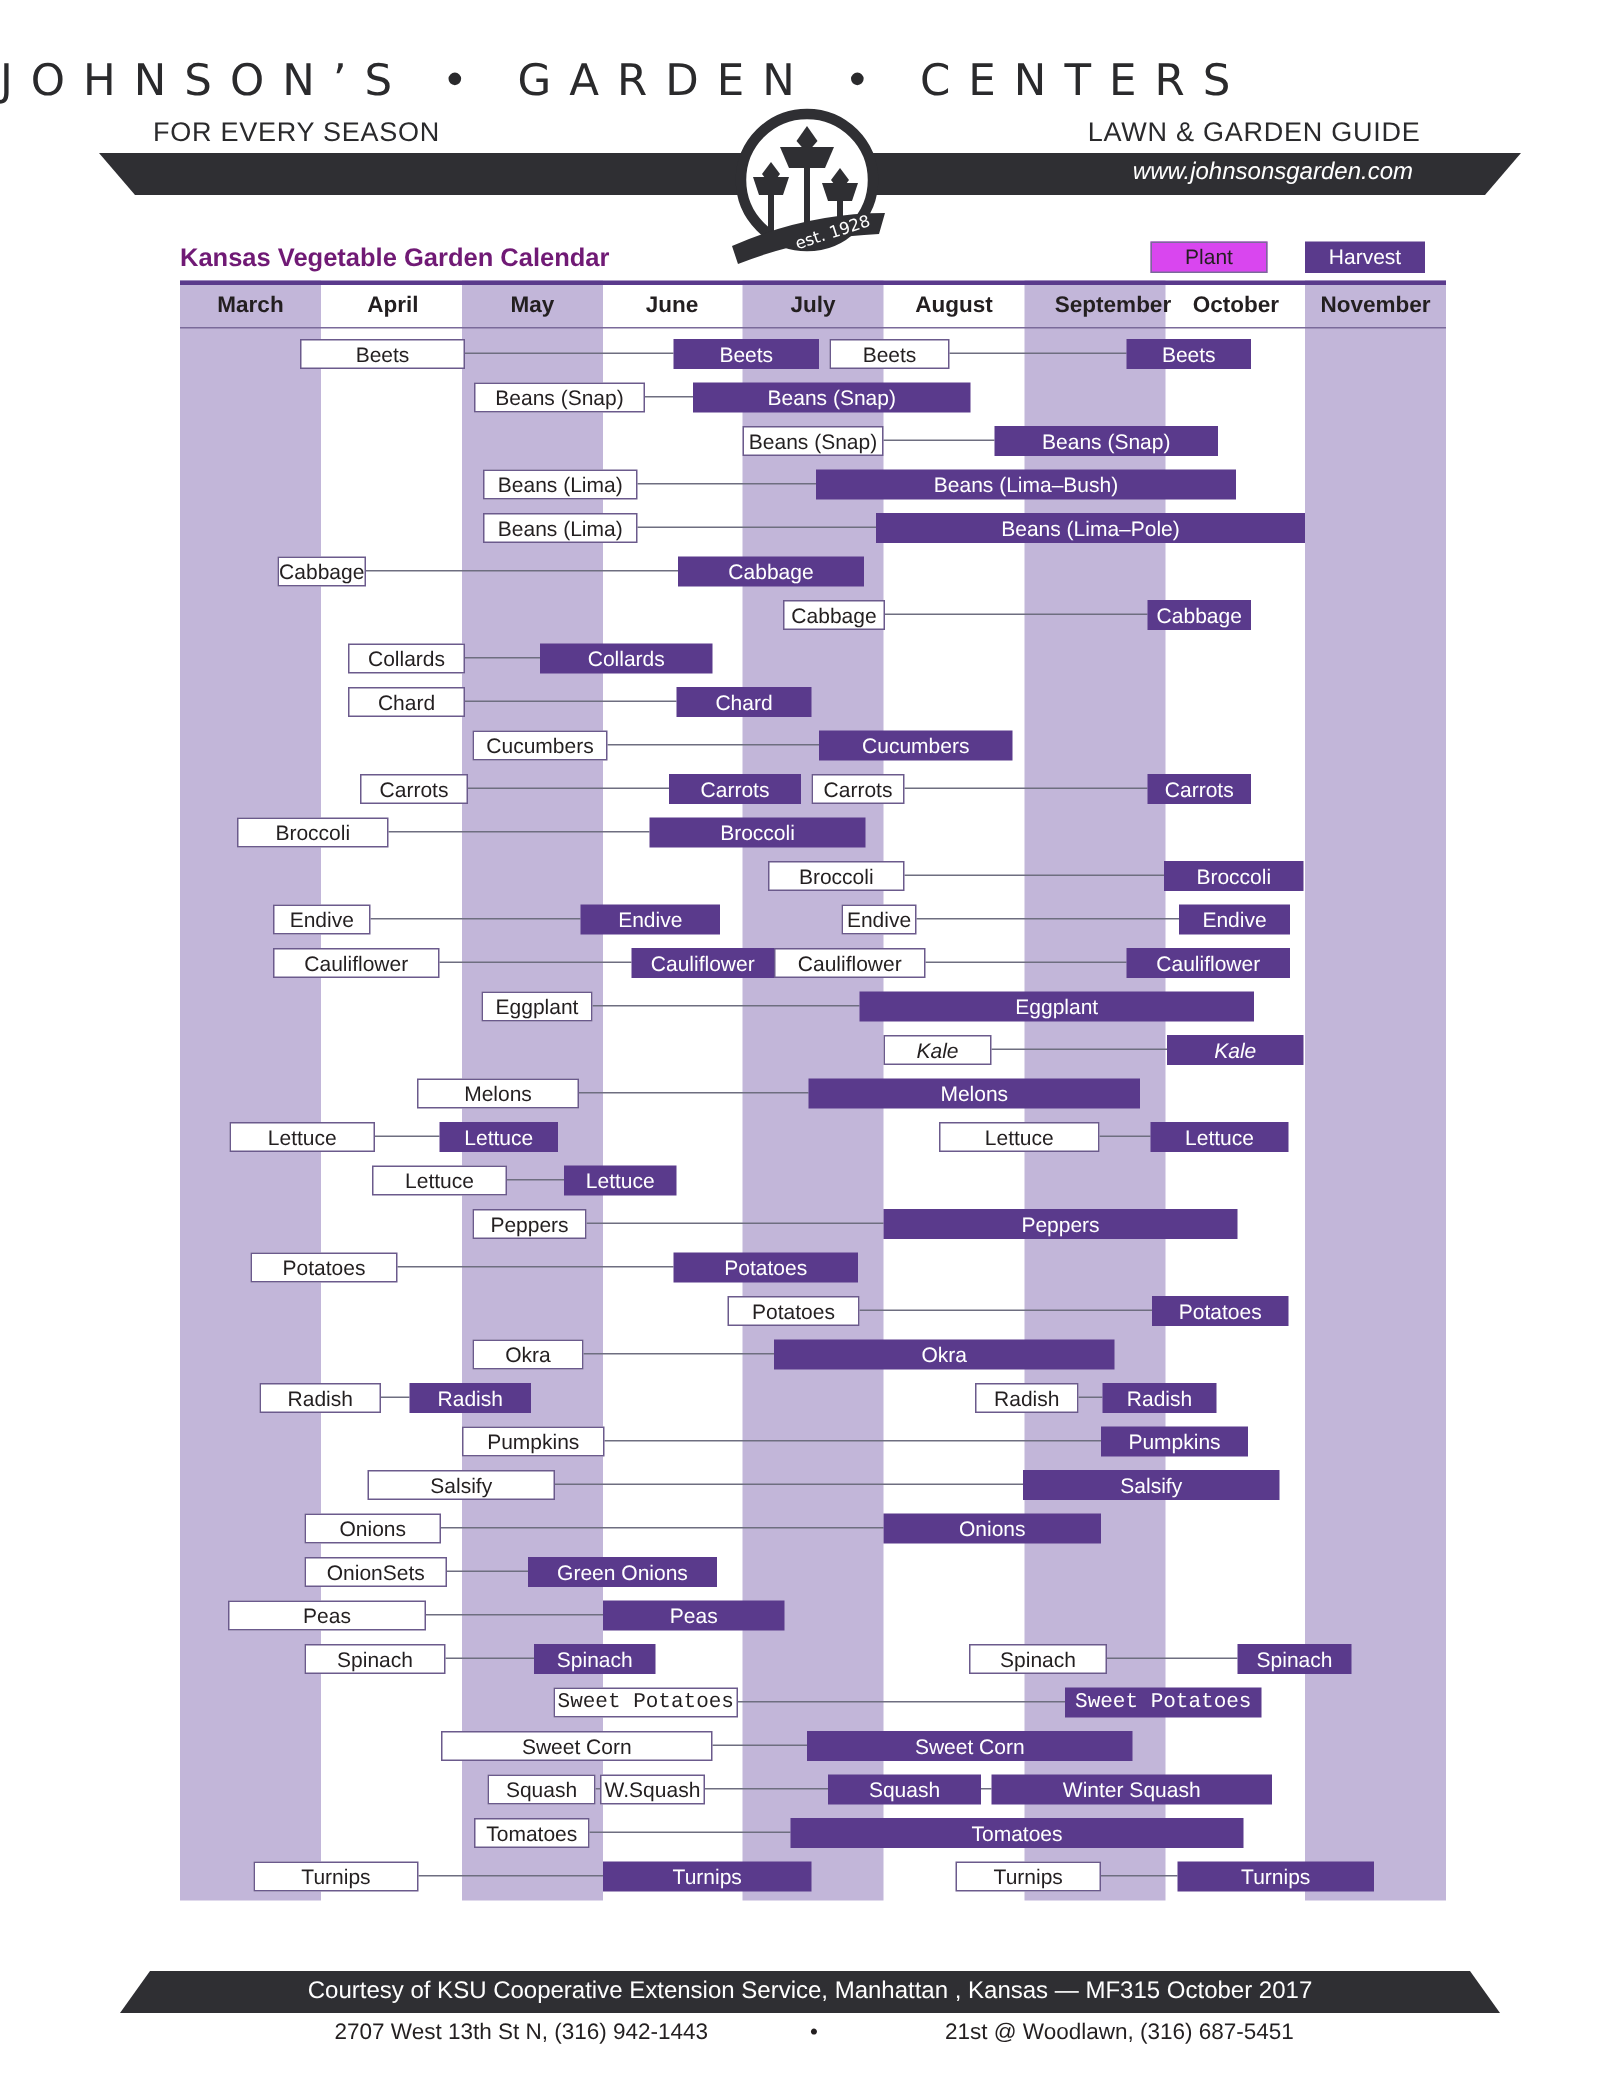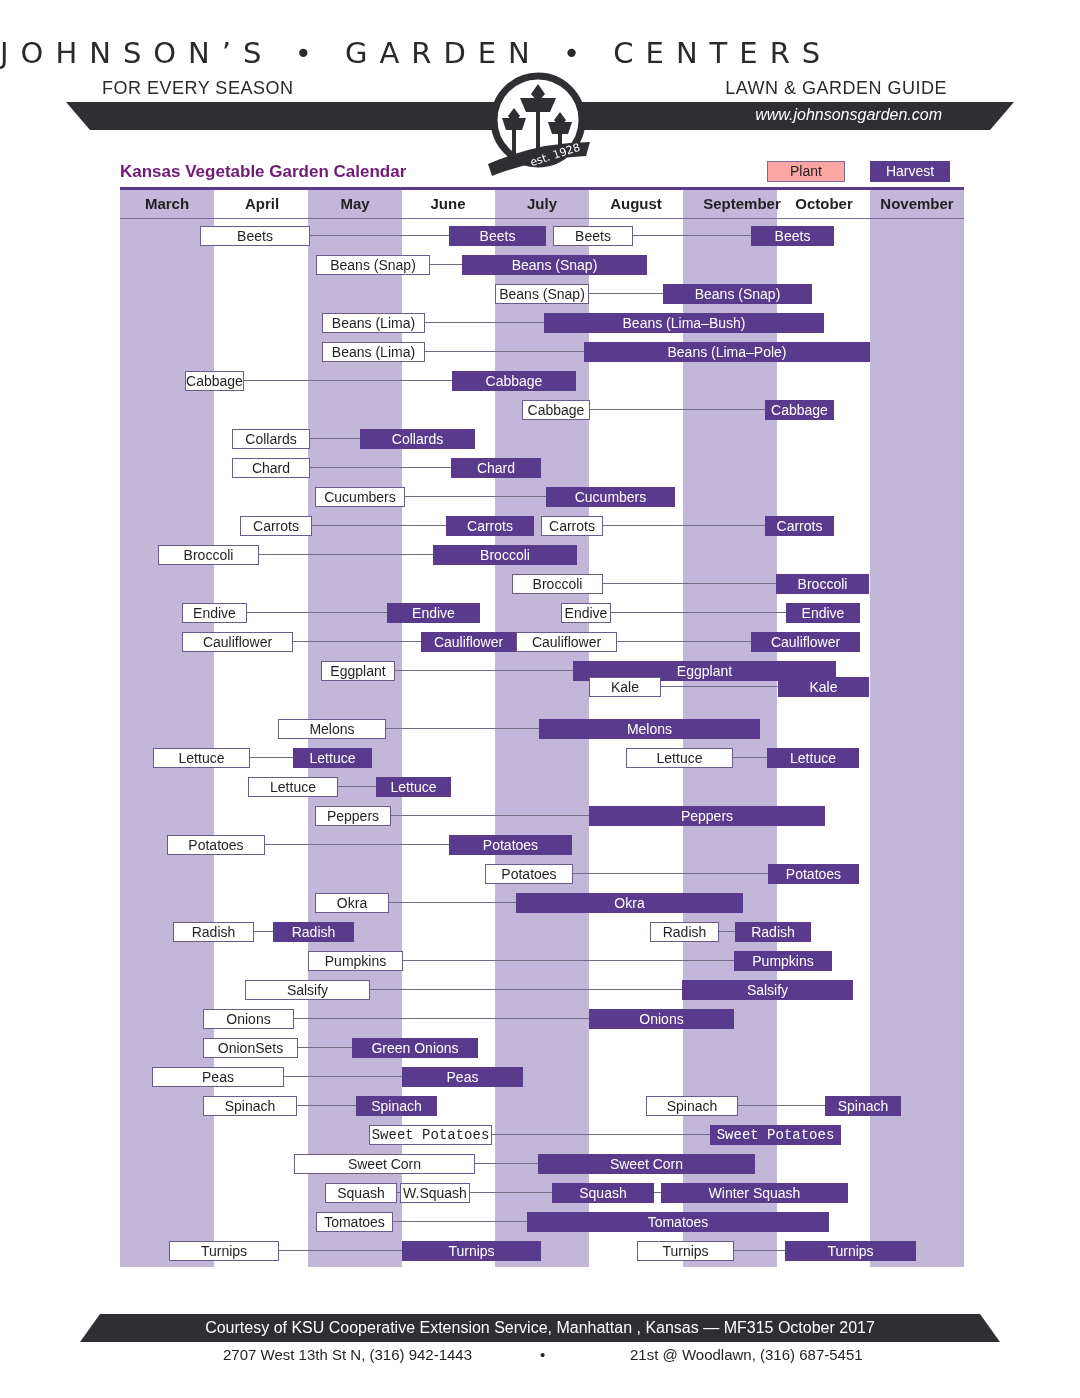--- a/index.html
+++ b/index.html
@@ -5,21 +5,21 @@
   html, body { margin: 0; padding: 0; background: #ffffff; }
   body { width: 1080px; height: 1398px; position: relative; overflow: hidden; font-family: "Liberation Sans", sans-serif; color: #231f20; }
   .abs { position: absolute; }
   .brand { left: 0; width: 1080px; top: 36px; text-align: left; font-size: 29px; letter-spacing: 12px; font-family: "DejaVu Sans", sans-serif; font-weight: normal; color: #2a2a2c; }
   .tag-left { left: 102px; top: 78px; font-size: 18px; letter-spacing: 0.5px; color: #2a2a2c; }
   .tag-right { right: 133px; top: 78px; font-size: 18px; letter-spacing: 0.5px; color: #2a2a2c; }
   .banner { top: 102px; left: 66px; width: 948px; height: 28px; }
   .url { right: 138px; top: 106px; font-size: 16px; font-style: italic; color: #ffffff; }
   .logo { left: 478px; top: 72px; width: 120px; height: 110px; }
   .cal-title { left: 120px; top: 162px; font-size: 17px; font-weight: bold; color: #701a75; }
-  .legend-plant { left: 767px; top: 161px; width: 76px; height: 19px; border: 1px solid #7a6a9a; background: #fca5a5; font-size: 14px; text-align: center; line-height: 19px; }
+  .legend-plant { left: 767px; top: 161px; width: 76px; height: 19px; border: 1px solid #7a6a9a; background: #d946ef; font-size: 14px; text-align: center; line-height: 19px; }
   .legend-harvest { left: 870px; top: 161px; width: 80px; height: 21px; background: #5a3a8c; color: #fff; font-size: 14px; text-align: center; line-height: 21px; }
   .grid { left: 120px; top: 187px; width: 844px; height: 1080px; }
   .col { position: absolute; top: 0; height: 1080px; }
   .col.shade { background: #c2b6d9; }
   .topline { position: absolute; left: 0; top: 0; width: 844px; height: 3px; background: #5a3a8c; }
   .hdrline { position: absolute; left: 0; top: 31px; width: 844px; height: 1px; background: #7a6a9a; }
   .month { position: absolute; top: 8px; font-size: 15px; font-weight: bold; text-align: center; color: #231f20; }
   .row { position: absolute; left: 0; width: 844px; height: 20px; }
   .conn { position: absolute; top: 9px; height: 1px; background: #6e6e80; }
   .plant { position: absolute; top: 0; height: 18px; border: 1px solid #6b5a8c; background: #ffffff; font-size: 14px; line-height: 18px; text-align: center; white-space: nowrap; overflow: hidden; color: #231f20; }
@@ -171,21 +171,21 @@
         <div class="plant" style="left: 62px; width: 109px;">Cauliflower</div>
         <div class="harvest" style="left: 301px; width: 95px;">Cauliflower</div>
         <div class="plant" style="left: 396px; width: 99px;">Cauliflower</div>
         <div class="harvest" style="left: 631px; width: 109px;">Cauliflower</div>
       </div>
       <div class="row" style="top: 474px;">
         <div class="conn" style="left: 273px; width: 180px;"></div>
         <div class="plant" style="left: 201px; width: 72px;">Eggplant</div>
         <div class="harvest" style="left: 453px; width: 263px;">Eggplant</div>
       </div>
-      <div class="row" style="top: 490px;">
+      <div class="row" style="top: 503px; font-style: italic;">
         <div class="conn" style="left: 539px; width: 119px;"></div>
         <div class="plant" style="left: 469px; width: 70px;">Kale</div>
         <div class="harvest" style="left: 658px; width: 91px;">Kale</div>
       </div>
       <div class="row" style="top: 532px;">
         <div class="conn" style="left: 264px; width: 155px;"></div>
         <div class="plant" style="left: 158px; width: 106px;">Melons</div>
         <div class="harvest" style="left: 419px; width: 221px;">Melons</div>
       </div>
       <div class="row" style="top: 561px;">

